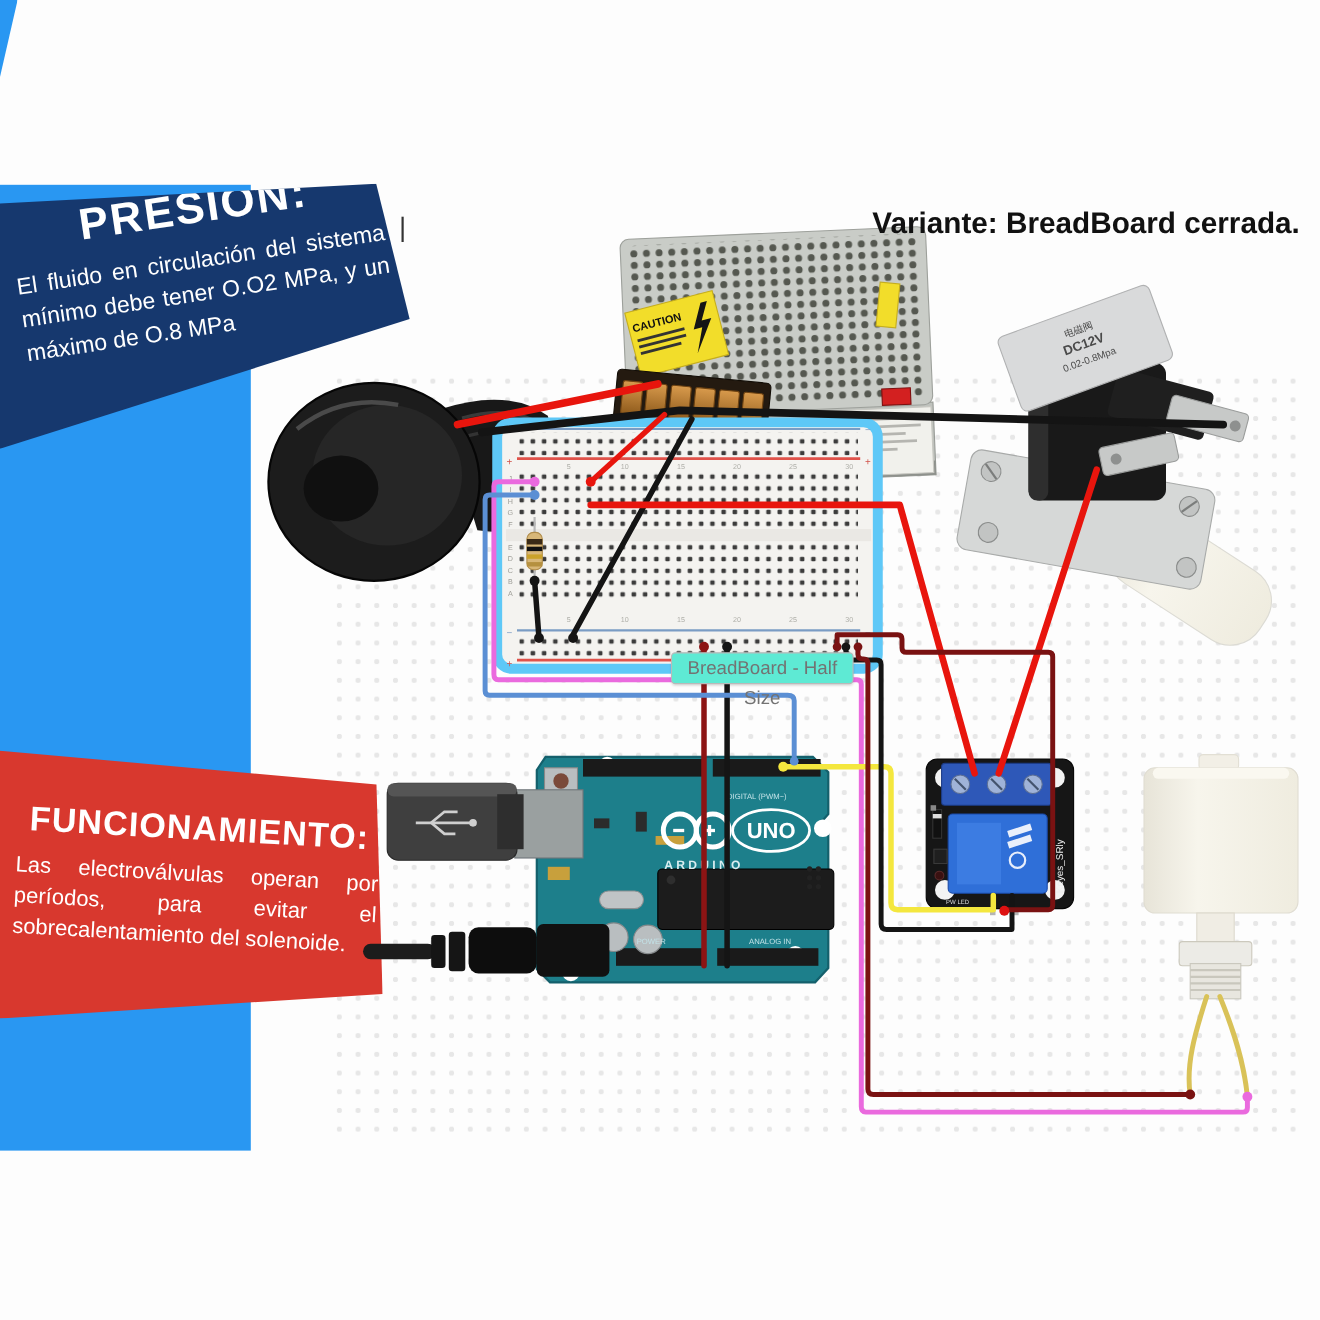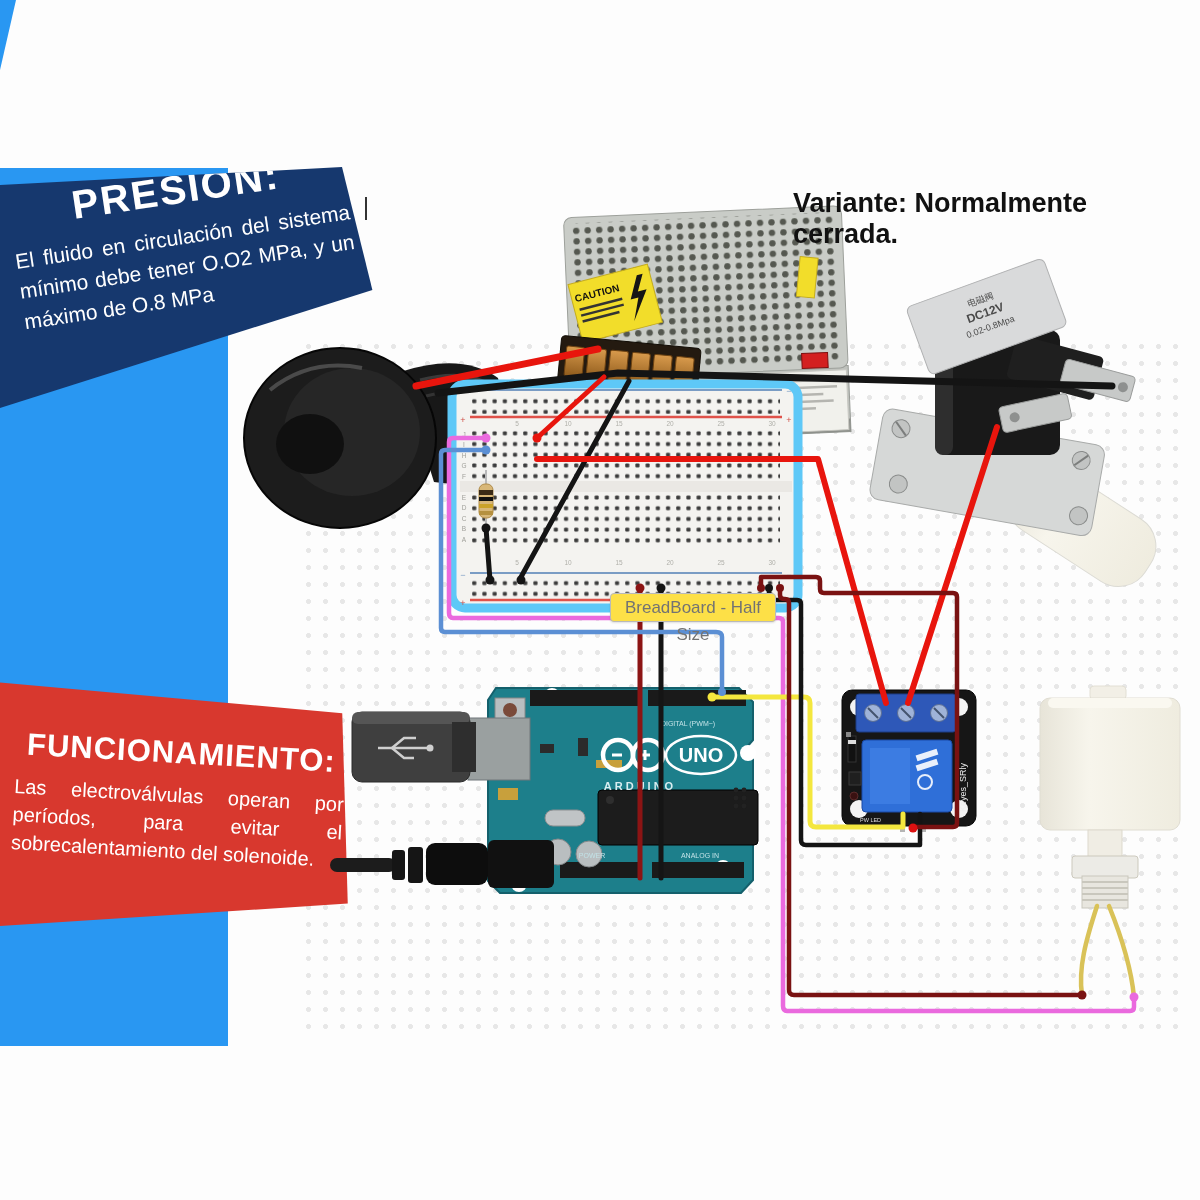--- a/index.html
+++ b/index.html
@@ -19,21 +19,21 @@
   .banner-navy .btitle{font-size:40px;font-weight:bold;text-align:center;letter-spacing:2px;margin-bottom:10px;}
   .banner-navy .bbody{font-size:21px;line-height:1.45;text-align:justify;}
   .banner-red{left:0;top:660px;width:368px;height:280px;background:#d8382e;
     clip-path:polygon(0 8%,93% 19%,94.5% 87%,0 95%);}
   .banner-red .inner{position:absolute;left:14px;top:66px;width:330px;
     transform:rotate(3.2deg);transform-origin:left center;}
   .banner-red .btitle{font-size:31px;font-weight:bold;text-align:center;letter-spacing:1px;margin-bottom:10px;}
   .banner-red .bbody{font-size:20px;line-height:1.4;text-align:justify;}
   .variant{position:absolute;left:793px;top:188px;width:402px;font-size:27px;font-weight:bold;color:#111;}
   .bb-label{position:absolute;left:610px;top:593px;width:164px;height:27px;line-height:27px;
-    background:#fde047;border:1.5px solid #b9b9b9;border-radius:4px;text-align:center;
+    background:#5eead4;border:1.5px solid #b9b9b9;border-radius:4px;text-align:center;
     font-size:17px;color:#737373;box-shadow:0 1px 2px rgba(0,0,0,.12);}
   svg{position:absolute;left:0;top:0;}
   text{font-family:"Liberation Sans",sans-serif;}
 </style>
 </head>
 <body>
 
 <div id="stage">
 
   <div class="dots"></div>
@@ -357,16 +357,16 @@
       <circle cx="712" cy="697" r="4.5" fill="#f4e73e"></circle>
       <circle cx="722" cy="692" r="4" fill="#5b8fd4"></circle>
       <circle cx="913" cy="828" r="4.5" fill="#dd1111"></circle>
       <circle cx="1082" cy="995" r="4.5" fill="#7a1212"></circle>
       <circle cx="1134" cy="997" r="4.5" fill="#ea6ade"></circle>
     </g>
 
     <line x1="366" y1="197" x2="366" y2="220" stroke="#333" stroke-width="2"></line>
   </svg>
 
-  <div class="variant">Variante: Normalmente cerrada.</div>
+  <div class="variant">Variante: BreadBoard cerrada.</div>
   <div class="bb-label">BreadBoard - Half Size</div>
 
 </div>
 
 </body></html>

